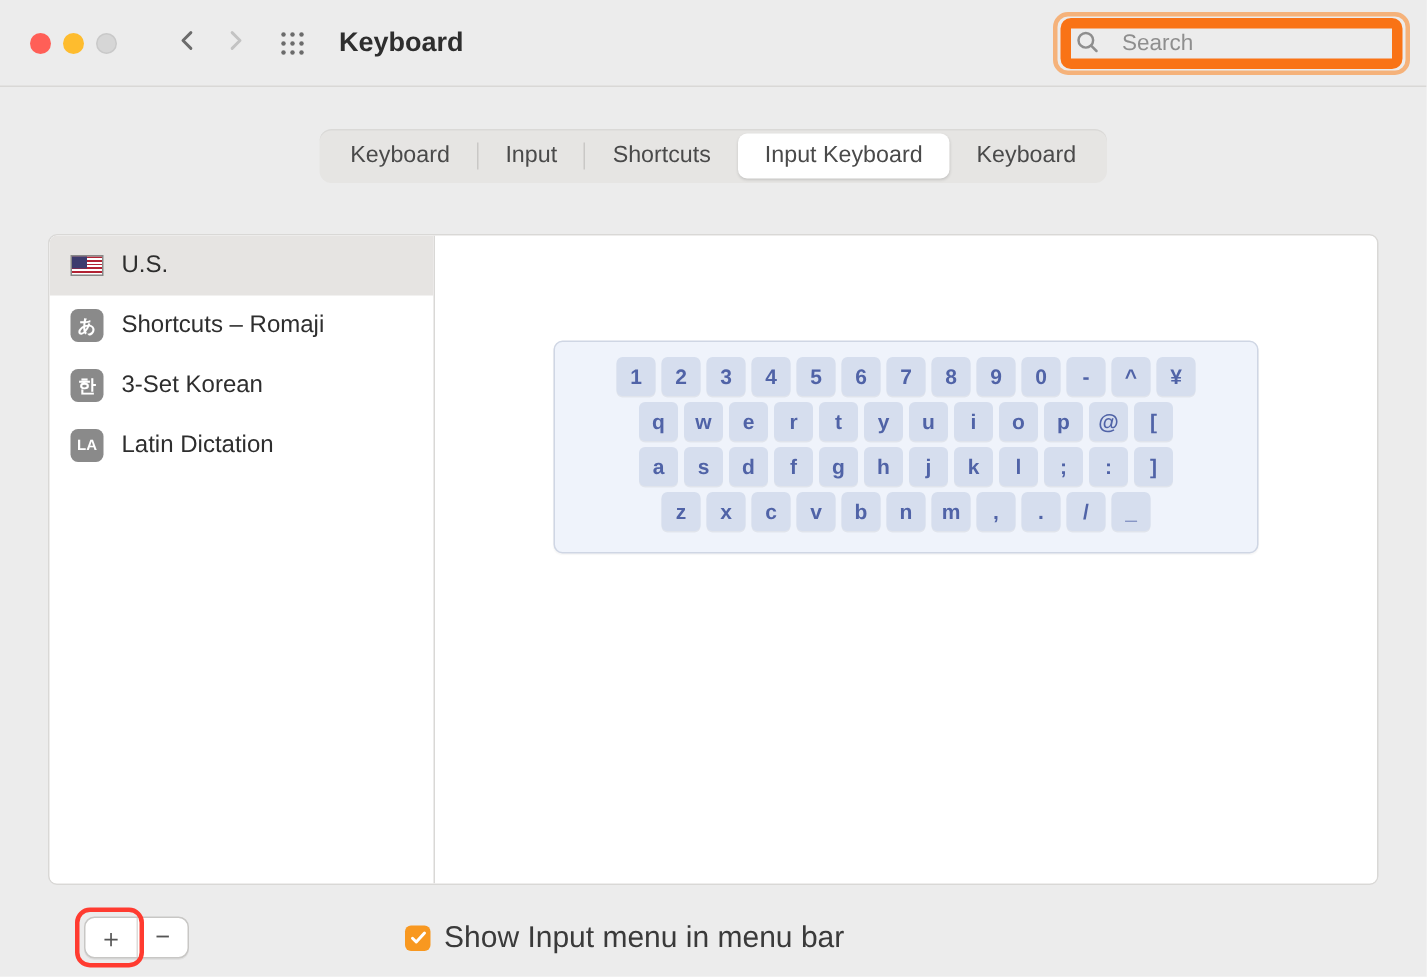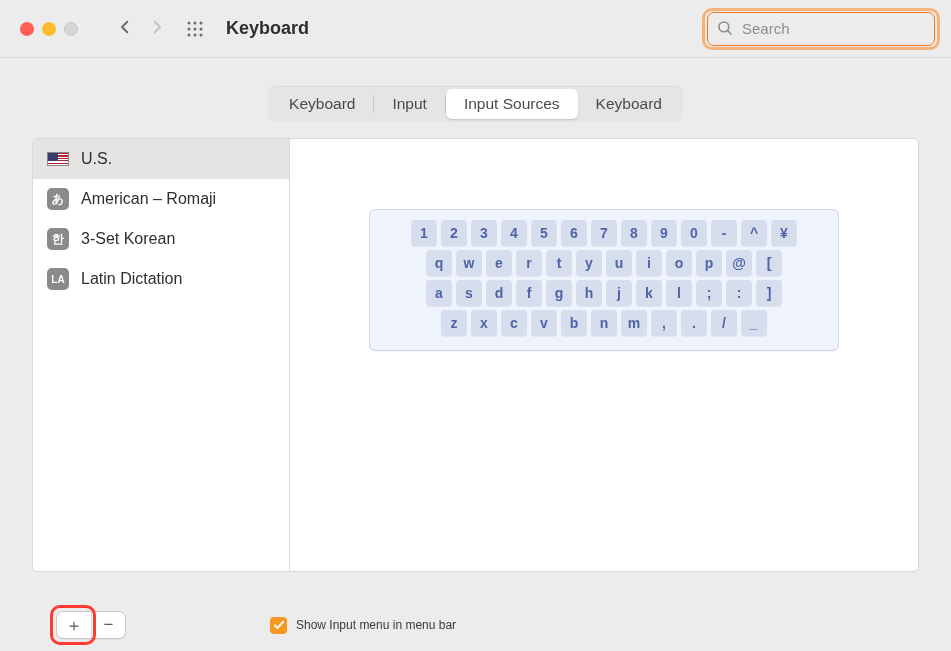--- a/index.html
+++ b/index.html
@@ -51,21 +51,21 @@
   .title{font-weight:600;font-size:18px;}
   .searchwrap{
     margin-left:auto;position:relative;
     width:228px;height:34px;
   }
   .search-highlight{
     position:absolute;inset:-4px -5px;border:3px solid var(--highlight-orange);
     border-radius:10px;pointer-events:none;
   }
   .search{
-    width:100%;height:100%;border:1px solid #f97316;border-radius:7px;
+    width:100%;height:100%;border:7px solid #f97316;border-radius:7px;
     background:var(--bg);padding:0 10px 0 34px;font-size:15px;color:var(--text);
     outline:none;
   }
   .search::placeholder{color:var(--muted);}
   .search-icon{position:absolute;left:9px;top:7px;pointer-events:none;}
   .search-icon svg{width:18px;height:18px;}
 
   
   .main{padding:28px 14px 0;}
   .tabbar{
@@ -77,21 +77,21 @@
     box-shadow:inset 0 1px 0 rgba(0,0,0,.05);
   }
   .tab{
     padding:6px 18px;font-size:15.5px;color:#4a4a4a;border-radius:6px;
     cursor:default;
   }
   .tab.sel{background:var(--white);box-shadow:0 1px 2px rgba(0,0,0,.15);}
   .tab-sep{width:1px;height:18px;background:#c9c8c6;margin:0 0px;}
 
   .content{
-    margin:16px 18px 0;
+    margin:34px 18px 0;
     background:var(--panel);
     border:1px solid var(--border);
     border-radius:6px;
     display:flex;height:434px;
     overflow:hidden;
   }
   .sidebar{
     width:257px;background:var(--white);
     border-right:1px solid var(--border);
     overflow:auto;
@@ -139,21 +139,21 @@
     display:flex;border:1px solid #c8c7c5;border-radius:7px;background:var(--white);
     overflow:hidden;box-shadow:0 1px 0 rgba(0,0,0,.05);
   }
   .pm{width:34px;height:26px;display:flex;align-items:center;justify-content:center;font-size:17px;color:#555;}
   .pm + .pm{border-left:1px solid #dcdbd9;}
   .plus-highlight{
     position:absolute;left:50px;bottom:6px;width:46px;height:40px;
     border:3px solid var(--highlight-red);border-radius:10px;pointer-events:none;
   }
   .check{
-    margin-left:130px;display:flex;align-items:center;gap:9px;font-size:12px;color:#3a3a3a;
+    margin-left:130px;display:flex;align-items:center;gap:9px;font-size:20px;color:#3a3a3a;
   }
   .cbox{
     width:17px;height:17px;border-radius:4px;background:var(--accent-dark);
     display:flex;align-items:center;justify-content:center;
   }
   .cbox svg{width:12px;height:12px;}
 </style>
 </head>
 <body>
 
@@ -202,34 +202,35 @@
   </div>
 </div>
 
 <div class="main">
   <div class="tabbar">
     <div class="tabs">
       <div class="tab">Keyboard</div>
       <div class="tab-sep"></div>
       <div class="tab">Input</div>
       <div class="tab-sep"></div>
-      <div class="tab sel">Input Sources</div>
+      <div class="tab">Shortcuts</div>
+      <div class="tab sel">Input Keyboard</div>
       <div class="tab">Keyboard</div>
     </div>
   </div>
 
   <div class="content">
     <div class="sidebar">
       <div class="row sel">
         <span class="flag-us"></span>
         <span>U.S.</span>
       </div>
       <div class="row">
         <span class="badge">あ</span>
-        <span>American – Romaji</span>
+        <span>Shortcuts – Romaji</span>
       </div>
       <div class="row">
         <span class="badge">한</span>
         <span>3-Set Korean</span>
       </div>
       <div class="row">
         <span class="badge" style="font-size:10px">LA</span>
         <span>Latin Dictation</span>
       </div>
     </div>

